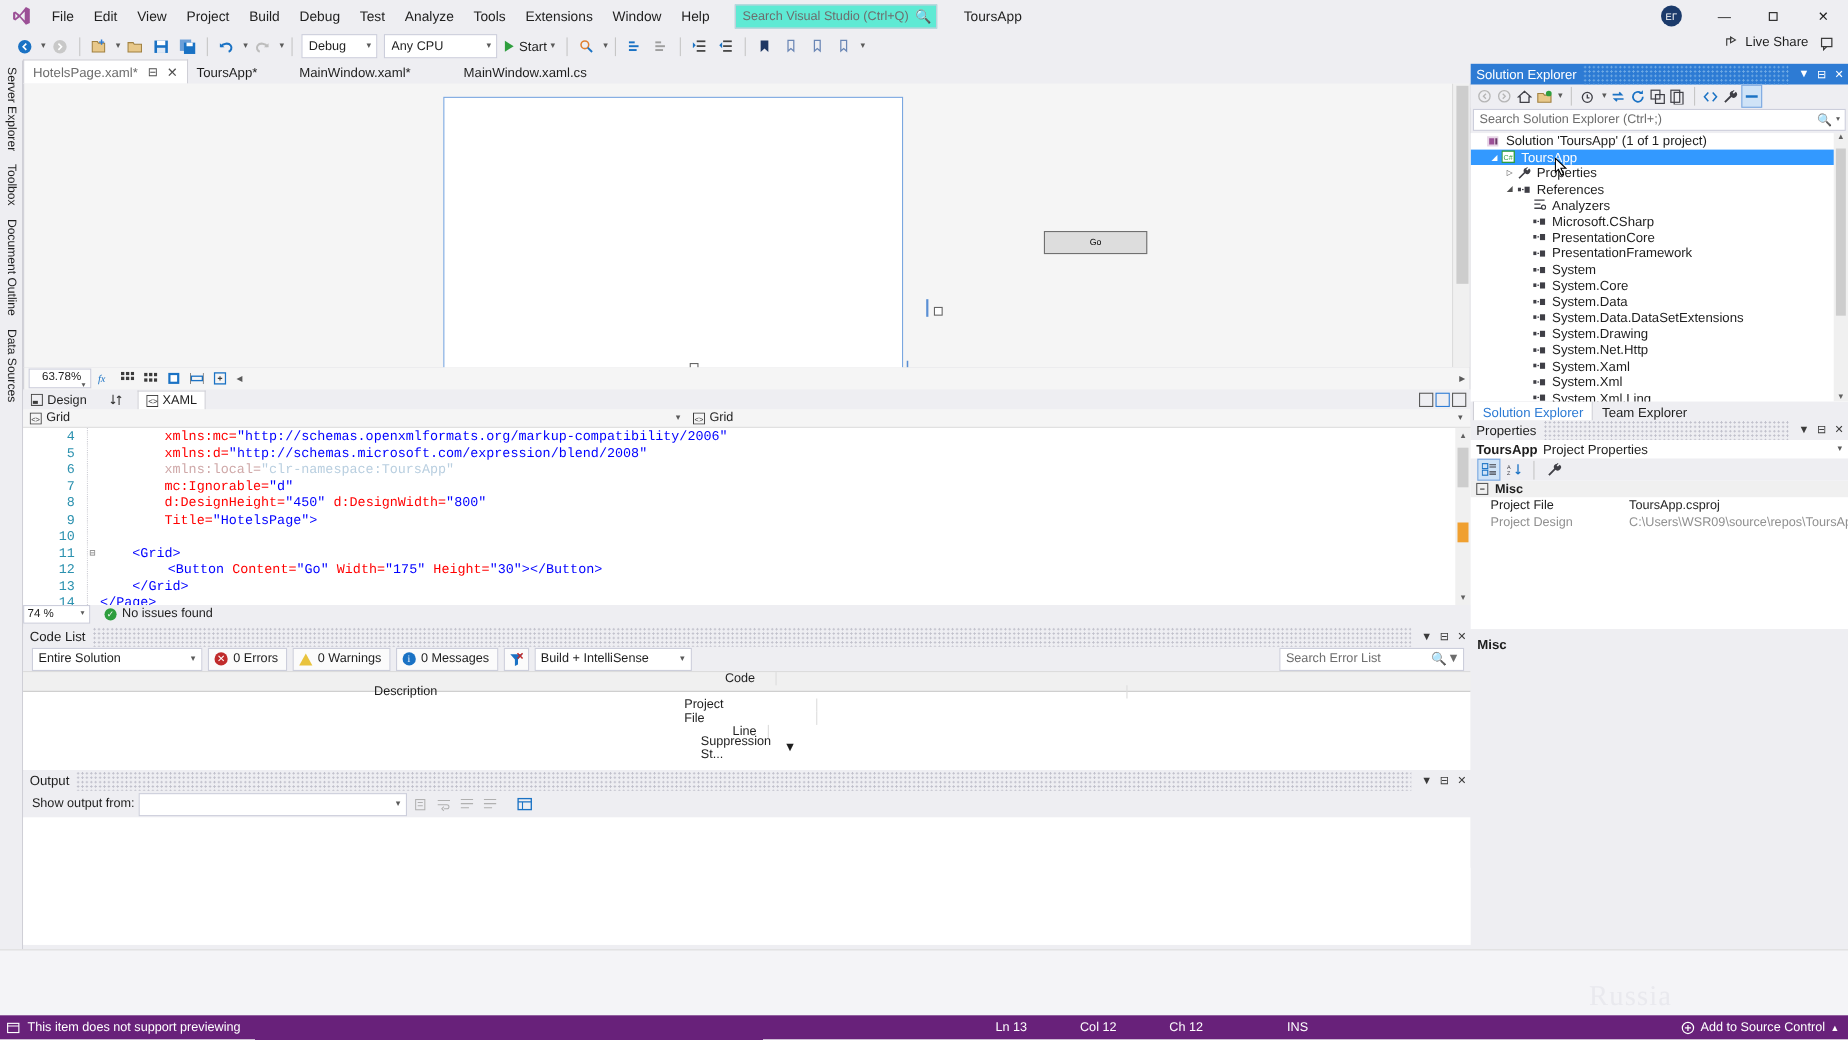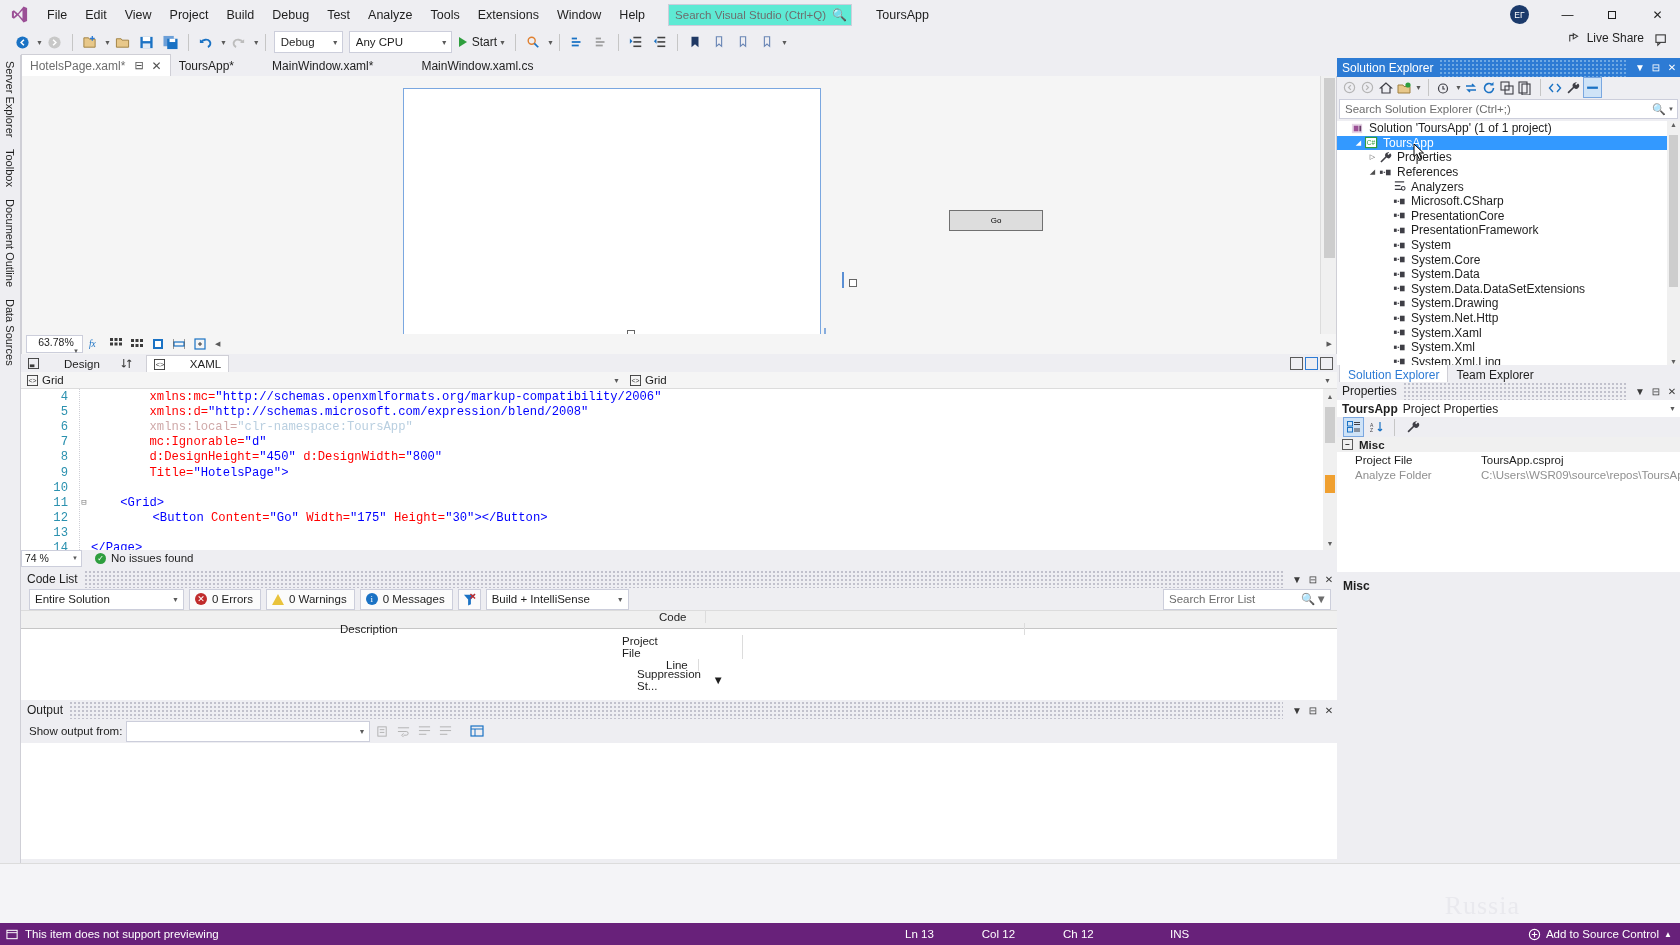--- a/index.html
+++ b/index.html
@@ -67,21 +67,21 @@
   .zoomrow{position:absolute;left:21px;top:334px;right:343px;height:20px;background:#f5f5f5;
       border-left:1px solid #cfcfd6;border-right:1px solid #cfcfd6;display:flex;align-items:center;padding-left:4px;}
   .zcombo{width:52px;height:16px;border:1px solid #cccedb;background:#fff;font-size:10.5px;
       display:flex;align-items:center;padding-left:3px;color:#1e1e1e;flex-direction:column;}
   .zcombo .c-car{margin-left:auto;padding-right:3px;font-size:6px;color:#5a5a5a;}
   .zicon{width:18px;height:16px;display:flex;align-items:center;justify-content:center;margin-left:3px;}
   .hscroll{position:absolute;right:12px;height:9px;background:#cdcdcd;top:341px;}
 
   
   .splitbar{position:absolute;left:21px;top:355px;right:343px;height:17px;background:#eeeef2;display:flex;align-items:center;}
-  .sb-item{display:flex;align-items:center;font-size:11.5px;padding:0 7px;height:17px;color:#1e1e1e;gap:21px;}
+  .sb-item{display:flex;align-items:center;font-size:11.5px;padding:0 7px;height:17px;color:#1e1e1e;}
   .sb-item.active{background:#fff;border-top:1px solid #cfcfd6;border-left:1px solid #cfcfd6;border-right:1px solid #cfcfd6;}
   .sb-right{position:absolute;right:4px;display:flex;gap:2px;}
   .sb-sq{width:11px;height:11px;border:1px solid #5a5a5a;}
 
   
   .navbar{position:absolute;left:21px;top:372px;right:343px;height:16px;background:#f5f5f5;
       border-bottom:1px solid #dcdcdc;display:flex;align-items:center;}
   .navcombo{height:16px;display:flex;align-items:center;font-size:11.5px;padding-left:6px;position:relative;}
   .navcombo .c-car{position:absolute;font-size:7px;color:#5a5a5a;}
 
@@ -530,21 +530,21 @@
     <div id="code-host">
         <div class="code-line"><span class="lineno">4</span><span class="glyph"></span><span class="codetext"><span>        </span><span class="k-attr">xmlns:mc=</span><span class="k-val">"http://schemas.openxmlformats.org/markup-compatibility/2006"</span></span></div>
         <div class="code-line"><span class="lineno">5</span><span class="glyph"></span><span class="codetext"><span>        </span><span class="k-attr">xmlns:d=</span><span class="k-val">"http://schemas.microsoft.com/expression/blend/2008"</span></span></div>
         <div class="code-line"><span class="lineno">6</span><span class="glyph"></span><span class="codetext"><span>        </span><span class="k-dim">xmlns:local=</span><span class="k-dimv">"clr-namespace:ToursApp"</span></span></div>
         <div class="code-line"><span class="lineno">7</span><span class="glyph"></span><span class="codetext"><span>        </span><span class="k-attr">mc:Ignorable=</span><span class="k-val">"d"</span></span></div>
         <div class="code-line"><span class="lineno">8</span><span class="glyph"></span><span class="codetext"><span>        </span><span class="k-attr">d:DesignHeight=</span><span class="k-val">"450"</span><span> </span><span class="k-attr">d:DesignWidth=</span><span class="k-val">"800"</span></span></div>
         <div class="code-line"><span class="lineno">9</span><span class="glyph"></span><span class="codetext"><span>        </span><span class="k-attr">Title=</span><span class="k-val">"HotelsPage"</span><span class="k-tag">&gt;</span></span></div>
         <div class="code-line"><span class="lineno">10</span><span class="glyph"></span><span class="codetext"></span></div>
         <div class="code-line"><span class="lineno">11</span><span class="glyph">⊟</span><span class="codetext"><span>    </span><span class="k-tag">&lt;Grid&gt;</span></span></div>
         <div class="code-line"><span class="lineno">12</span><span class="glyph" style="border-left: 3px solid rgb(245, 221, 112);"></span><span class="codetext"><span>        </span><span class="k-tag">&lt;Button </span><span class="k-attr">Content=</span><span class="k-val">"Go"</span><span> </span><span class="k-attr">Width=</span><span class="k-val">"175"</span><span> </span><span class="k-attr">Height=</span><span class="k-val">"30"</span><span class="k-tag">&gt;&lt;/Button&gt;</span></span></div>
-        <div class="code-line"><span class="lineno">13</span><span class="glyph"></span></div>
+        <div class="code-line"><span class="lineno">13</span><span class="glyph"></span><span class="codetext"><span>    </span><span class="k-tag">&lt;/Grid&gt;</span></span></div>
         <div class="code-line"><span class="lineno">14</span><span class="glyph"></span><span class="codetext"><span class="k-tag">&lt;/Page&gt;</span></span></div>
       </div>
   </div>
   <div class="cmargin"></div>
   <div class="ed-vbar">
     <div class="ed-up">▲</div>
     <div class="ed-thumb"></div>
     <div class="ed-orange"></div>
     <div class="ed-dn" style="position:absolute;bottom:0;width:14px;">▼</div>
   </div>
@@ -986,21 +986,21 @@
     <div class="pr-grid" style="height:135px;">
       <div class="pr-cat">
         <span class="pr-box">−</span>
         <span>Misc</span>
       </div>
       <div class="pr-row">
         <span class="pr-k">Project File</span>
         <span class="pr-v">ToursApp.csproj</span>
       </div>
       <div class="pr-row" style="color:#909090">
-        <span class="pr-k">Analyze Folder</span>
+        <span class="pr-k">Project Design</span>
         <span class="pr-v">C:\Users\WSR09\source\repos\ToursApp</span>
       </div>
     </div>
     <div class="pr-foot" style="height:210px">
       <span>Misc</span>
     </div>
   </div>
 
   <div class="watermark">Russia</div>
 

